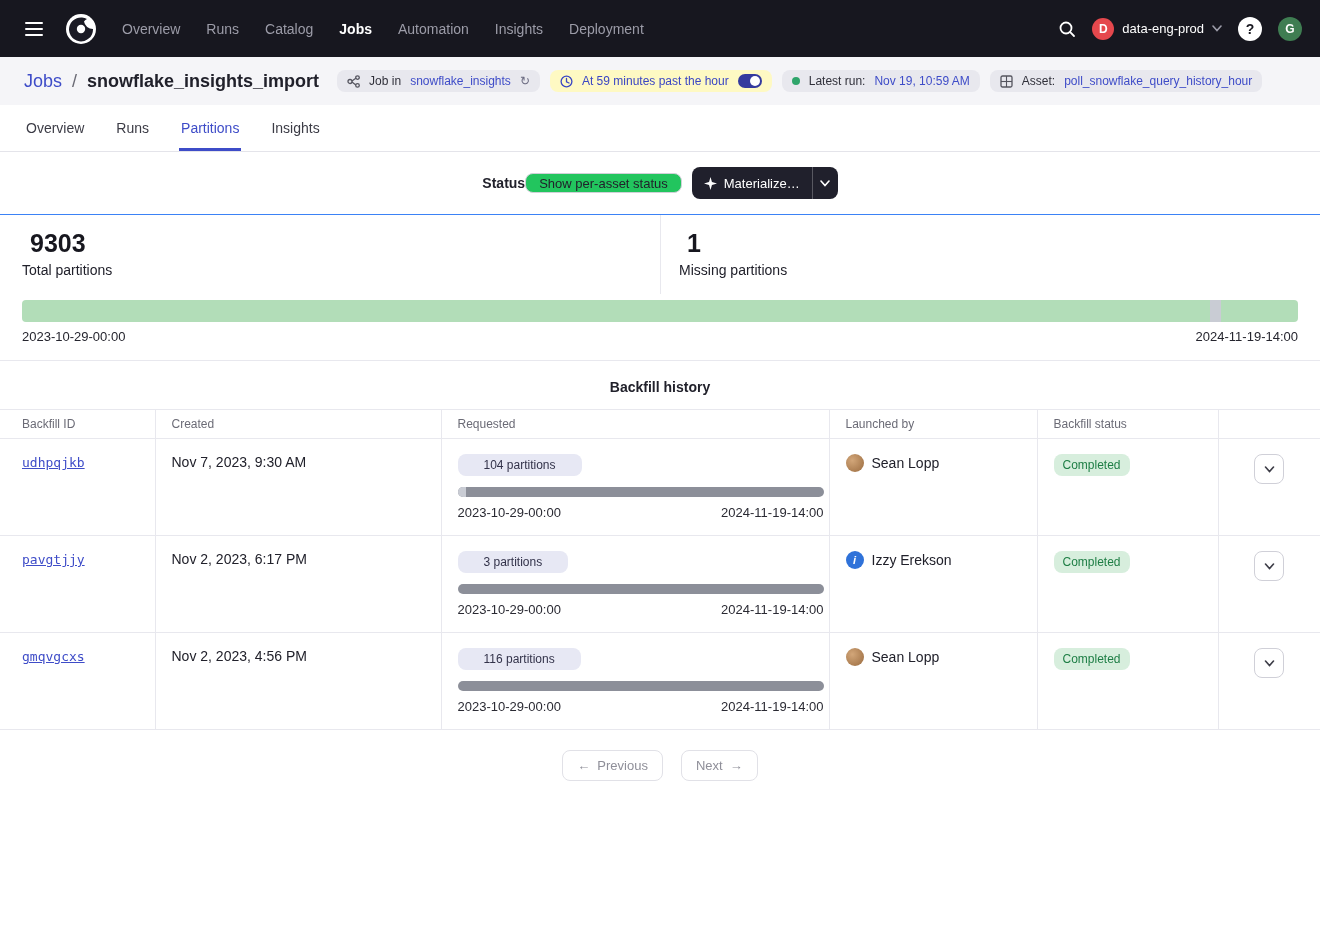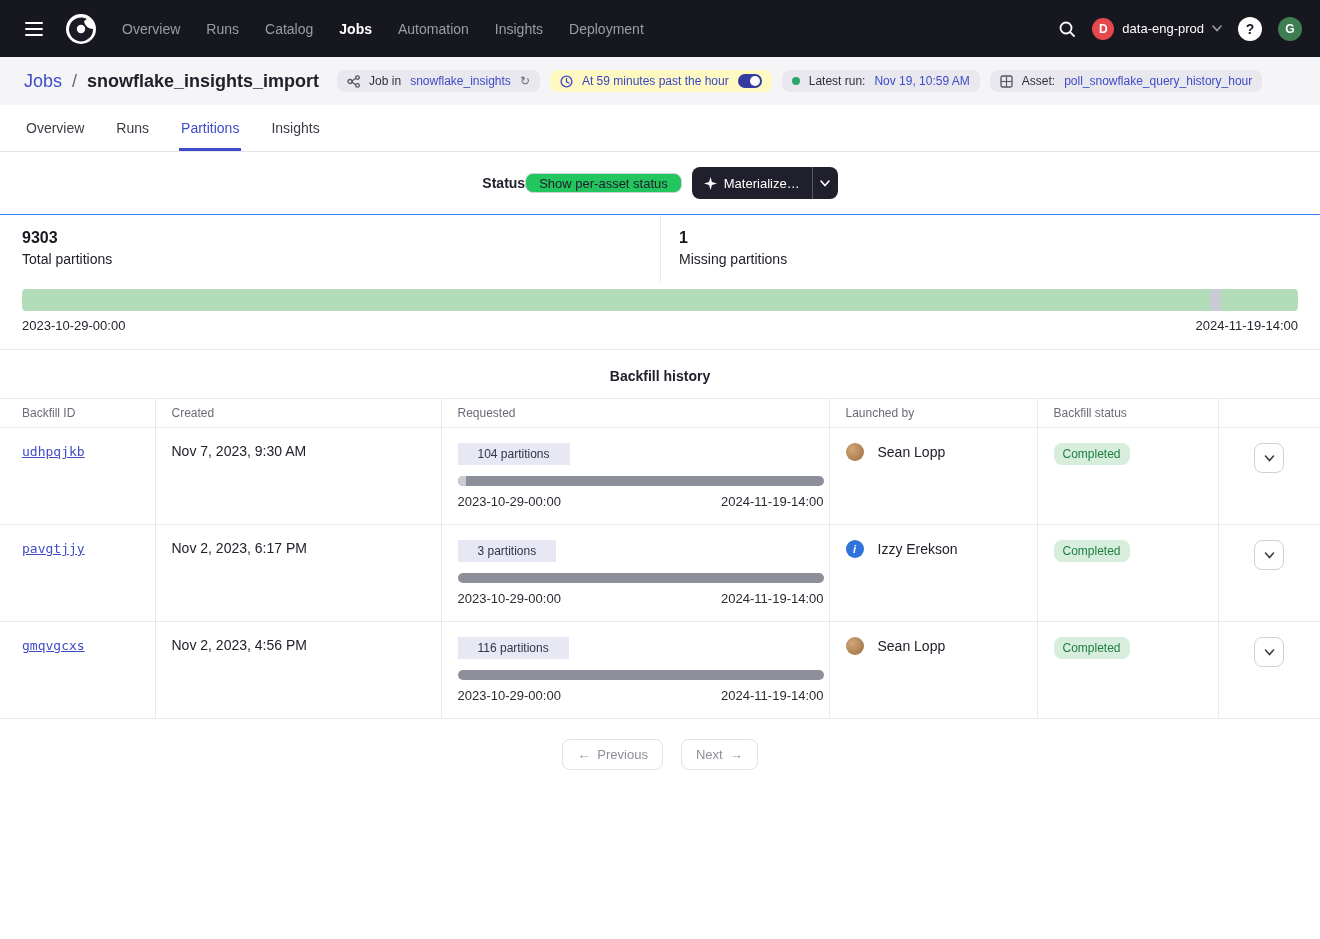--- a/index.html
+++ b/index.html
@@ -63,47 +63,47 @@
   .btn-materialize { display: flex; align-items: stretch; background: #20202c; border-radius: 8px;
     overflow: hidden; height: 32px; }
   .btn-materialize .main { display: flex; align-items: center; gap: 7px; padding: 0 12px; color: #fff;
     font-size: 13px; background: none; border: none; cursor: pointer; font-family: inherit; }
   .btn-materialize .caret { width: 26px; display: flex; align-items: center; justify-content: center;
     border-left: 1px solid rgba(255,255,255,0.25); background: none; border-top: none; border-right: none; border-bottom: none; cursor: pointer; }
 
   .stats { display: grid; grid-template-columns: 1fr 1fr; }
   .stat-cell { padding: 14px 22px 16px; }
   .stat-cell + .stat-cell { border-left: 1px solid #e8e8ee; padding-left: 18px; }
-  .stat-value { font-size: 16px; font-weight: 700; color: #17171f; }
+  .stat-value { font-size: 25px; font-weight: 700; color: #17171f; margin-left: 8px; }
   .stat-label { font-size: 14px; color: #21212b; margin-top: 4px; }
 
   .phealth { padding: 6px 22px 16px; }
   .phealth-bar { position: relative; height: 22px; background: #b2ddb8; border-radius: 4px; cursor: pointer; }
   .phealth-missing { position: absolute; top: 0; height: 100%; left: 93.1%; width: 0.9%; background: #c9ccd4; }
   .phealth-labels { display: flex; justify-content: space-between; margin-top: 7px; font-size: 13px; color: #25252e; }
 
   
   .backfill-title { padding: 18px 22px 14px; border-top: 1px solid #e8e8ee; text-align: center; }
   table { width: 100%; border-collapse: collapse; table-layout: fixed; }
   th { text-align: left; font-weight: 400; font-size: 12px; color: #6b6b76; padding: 7px 16px;
     border-top: 1px solid #e8e8ee; border-bottom: 1px solid #e8e8ee; border-right: 1px solid #e8e8ee; }
   th:first-child, td:first-child { padding-left: 22px; }
   th:last-child, td:last-child { border-right: none; }
   td { vertical-align: top; padding: 15px 16px; border-bottom: 1px solid #e8e8ee;
     border-right: 1px solid #e8e8ee; font-size: 14px; height: 86px; }
   .id-link { font-family: "DejaVu Sans Mono", monospace; font-size: 13px; color: #3e4cc8;
     text-decoration: underline; cursor: pointer; }
   .req-badge { display: inline-block; background: #e7e8f4; color: #33334a; font-size: 12px;
-    border-radius: 0; padding: 4px 20px; }
+    border-radius: 8px; padding: 4px 26px; }
   .req-bar { width: 366px; height: 10px; border-radius: 5px; background: #8c8f99; margin-top: 11px;
     position: relative; overflow: hidden; }
   .req-bar .start-light { position: absolute; left: 0; top: 0; height: 100%; width: 8px; background: #c9ccd4; }
   .req-range { display: flex; justify-content: space-between; width: 366px; margin-top: 8px;
     font-size: 13px; color: #2a2a33; }
-  .launch-cell { display: flex; align-items: center; gap: 14px; }
+  .launch-cell { display: flex; align-items: center; gap: 8px; }
   .mini-avatar { width: 18px; height: 18px; border-radius: 50%; flex: none;
     display: flex; align-items: center; justify-content: center; }
   .mini-avatar.sean { background: radial-gradient(circle at 35% 35%, #d2a679, #9a6b3f); }
   .mini-avatar.izzy { background: #2f72d9; color: #fff; font-size: 11px; font-weight: 700; font-style: italic; }
   .status-badge { display: inline-block; background: #d7eedd; color: #1e7e45; font-size: 12px;
     border-radius: 8px; padding: 4px 9px; }
   .row-menu-btn { width: 30px; height: 30px; background: #fff; border: 1px solid #d0d0d8; border-radius: 8px;
     cursor: pointer; display: flex; align-items: center; justify-content: center; margin: 0 auto; }
 
   

